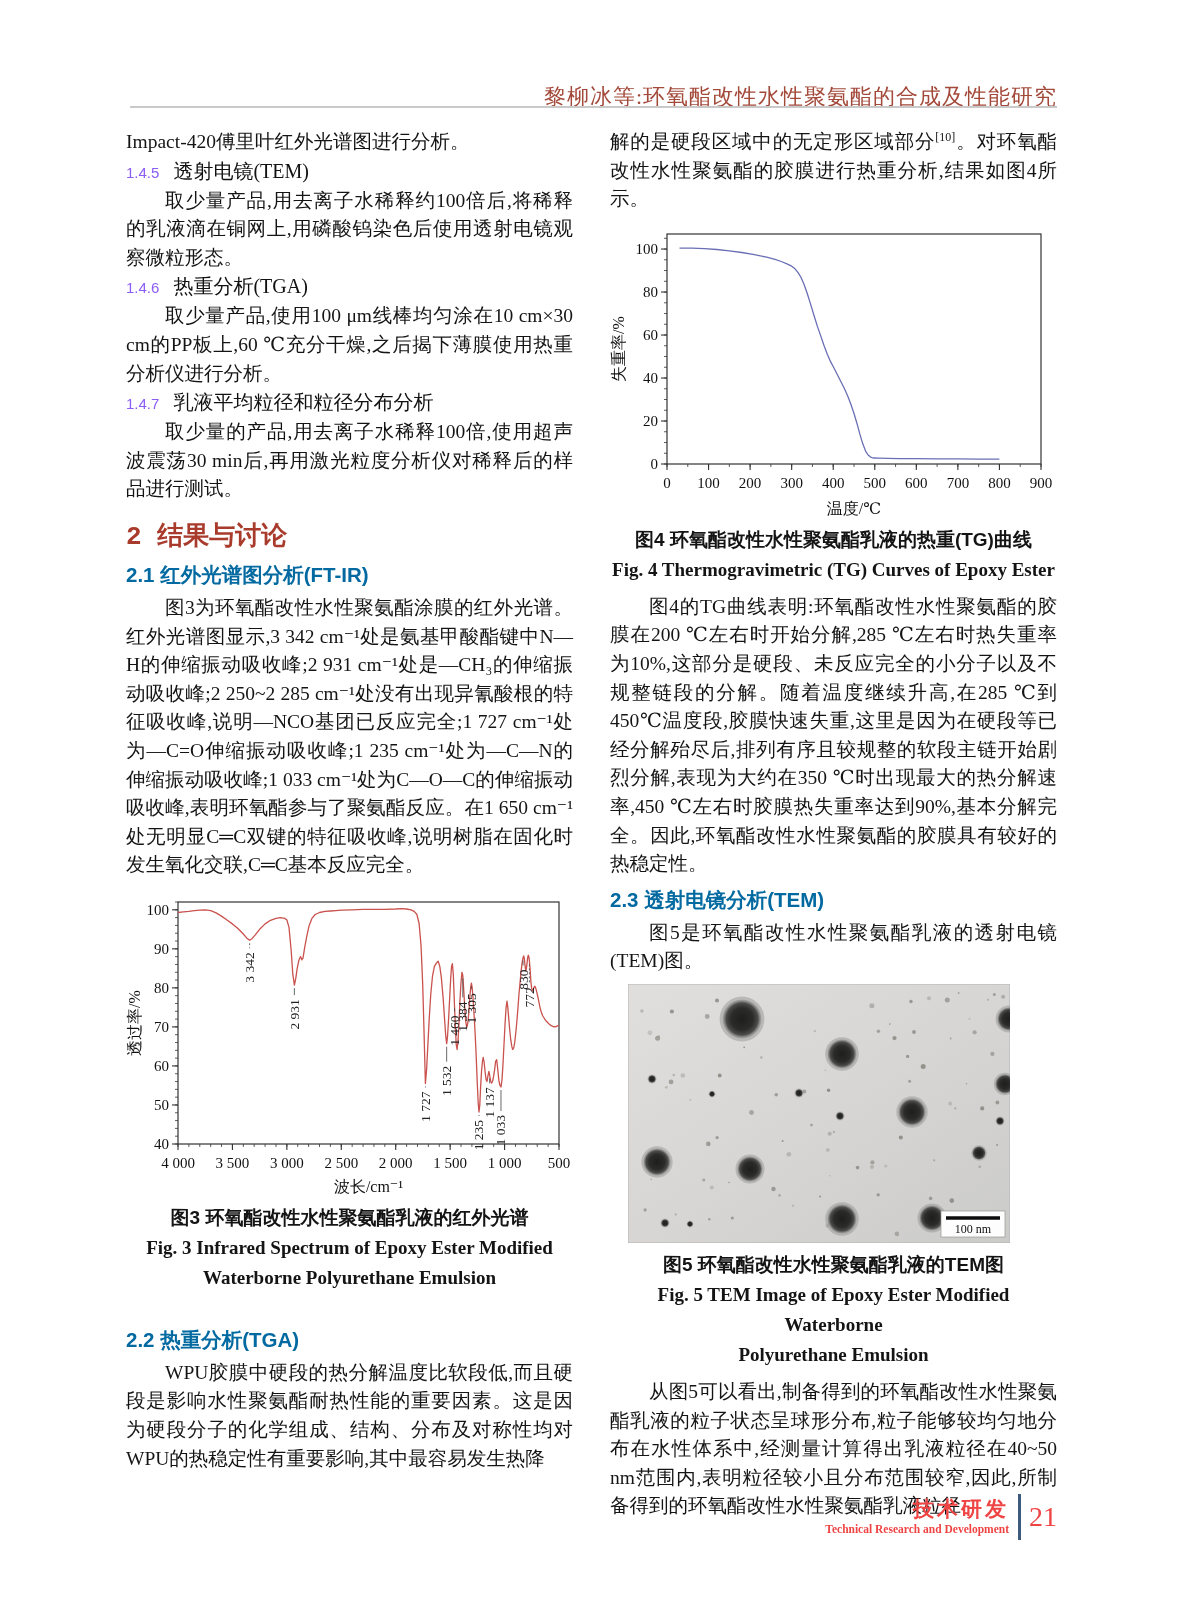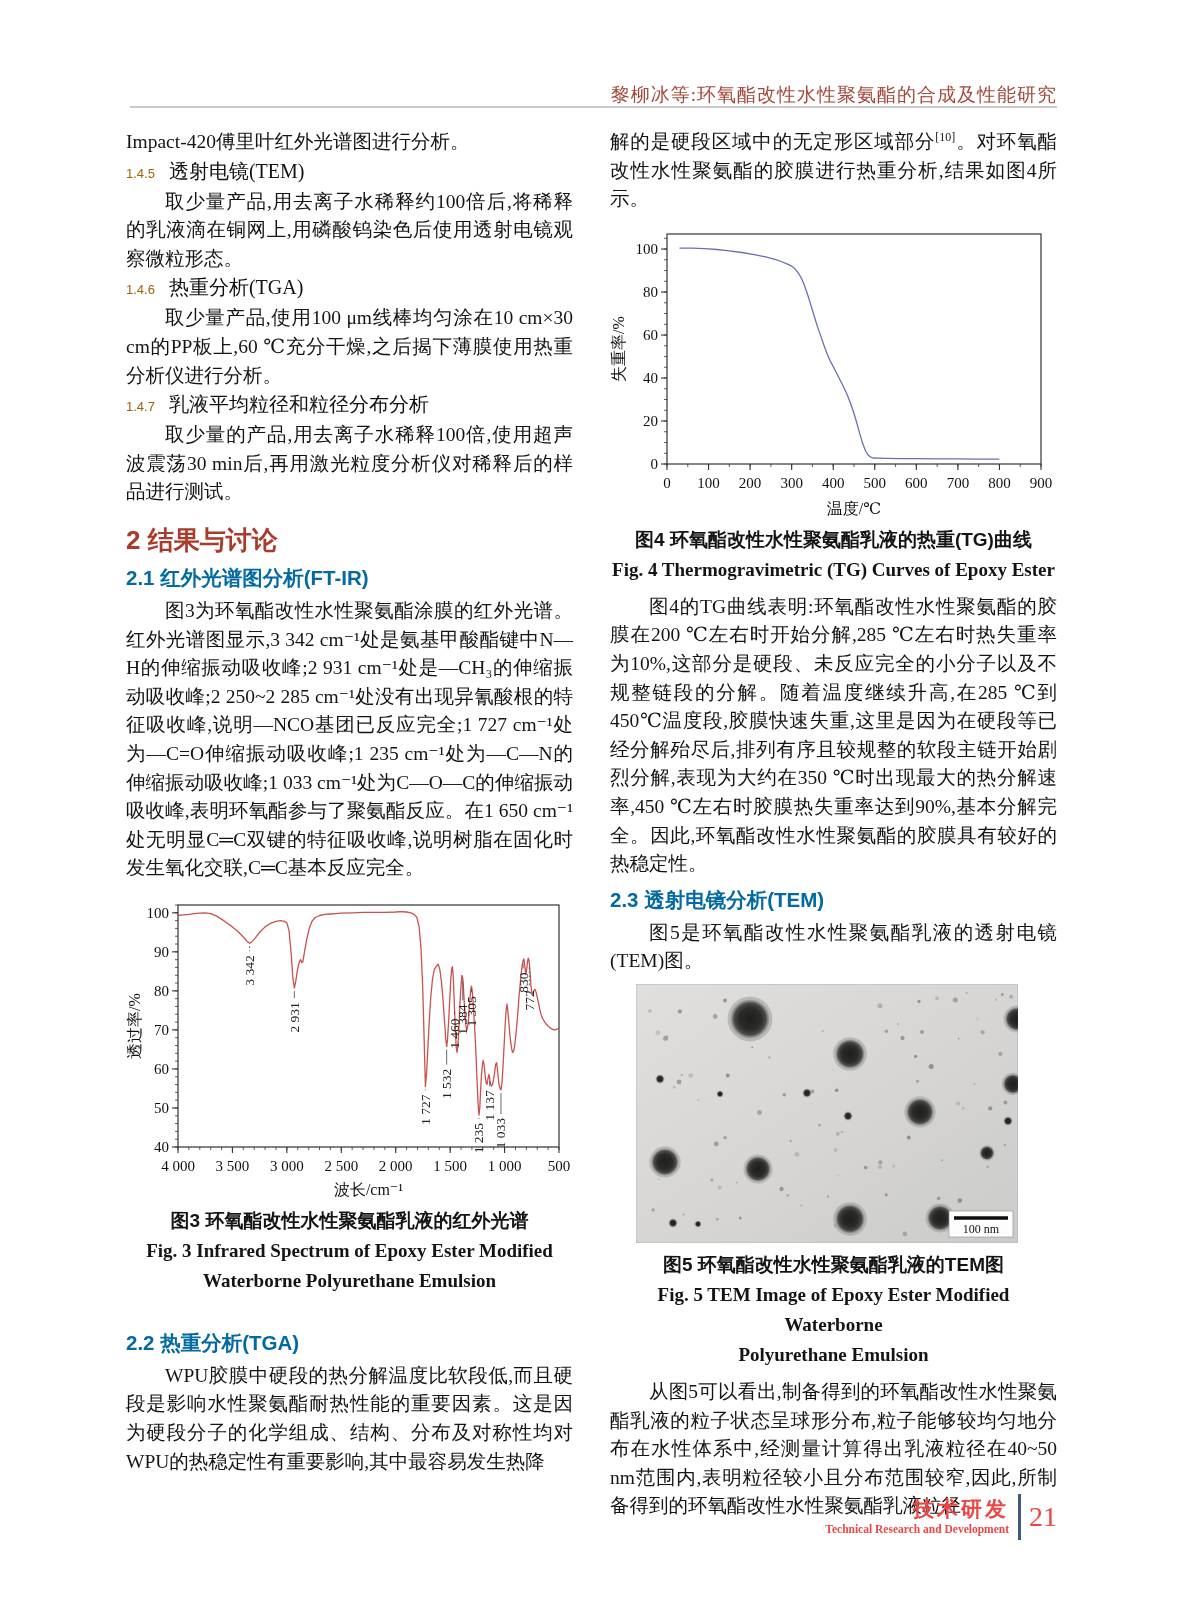--- a/index.html
+++ b/index.html
@@ -1,38 +1,38 @@
 <!DOCTYPE html>
 <html><head>
 <meta charset="utf-8">
 <style>
   html,body{margin:0;padding:0;background:#ffffff;}
   .page{position:relative;width:1187px;height:1600px;background:#ffffff;overflow:hidden;
         font-family:"Liberation Serif","DejaVu Serif",serif;color:#141414;}
   .header-line{position:absolute;top:82px;left:130px;width:927px;text-align:right;
-        font-size:19px;letter-spacing:1px;color:#a3493a;font-family:"Liberation Serif",serif;}
+        font-size:22px;letter-spacing:1px;color:#a3493a;font-family:"Liberation Serif",serif;}
   .header-rule{position:absolute;top:106px;left:130px;width:927px;border-top:2px solid #c9c9c9;}
   .col{position:absolute;top:128px;width:447px;}
   .col-left{left:126px;}
   .col-right{left:610px;}
   .para{font-size:19.5px;line-height:28.6px;text-align:justify;margin:0;text-indent:2em;}
   .para.noindent{text-indent:0;}
   sup.ref{font-size:12px;line-height:0;}
   .h3head{line-height:29px;margin:0;font-size:20px;}
-  .h3num{color:#a16207;font-family:"Liberation Sans","DejaVu Sans",sans-serif;font-size:13px;margin-right:14px;}
+  .h3num{color:#8b5cf6;font-family:"Liberation Sans","DejaVu Sans",sans-serif;font-size:15px;margin-right:14px;}
   .h3title{color:#111;}
-  .h1head{color:#a93b2c;font-family:Liberation Sans, sans-serif;font-weight:bold;
+  .h1head{color:#a93b2c;font-family:Liberation Mono, monospace;font-weight:bold;
         font-size:26px;margin:16px 0 6px 0;line-height:34px;}
   .h2sub{color:#0369a1;font-family:"Liberation Sans","DejaVu Sans",sans-serif;font-weight:bold;
         font-size:20.5px;margin:6px 0 4px 0;line-height:30px;}
   .figure{margin:6px 0 0 0;}
   .cap{text-align:center;font-weight:bold;margin:0;}
   .cap-cn{font-family:"Liberation Sans","DejaVu Sans",sans-serif;font-size:19px;line-height:31px;}
   .cap-en{font-family:"Liberation Serif",serif;font-size:19px;line-height:30px;}
-  .tem-wrap{margin:8px 0 2px 26px;font-family:Liberation Serif, serif;}
+  .tem-wrap{margin:8px 0 2px 18px;font-family:Liberation Serif, serif;}
   .footer{position:absolute;right:130px;top:1494px;display:flex;align-items:center;color:#ef4444;}
   .footer-text{text-align:right;margin-right:9px;}
   .footer-cn{font-family:"Liberation Sans","DejaVu Sans",sans-serif;font-weight:bold;
         font-size:21px;line-height:24px;letter-spacing:3px;}
   .footer-en{font-family:"Liberation Serif",serif;font-weight:bold;font-size:11.5px;line-height:16px;}
   .footer-divider{width:3px;height:46px;background:#3e5a7c;margin-right:8px;}
   .footer-page{font-family:"Liberation Serif",serif;font-size:28px;}
 </style>
 </head>
 <body>

